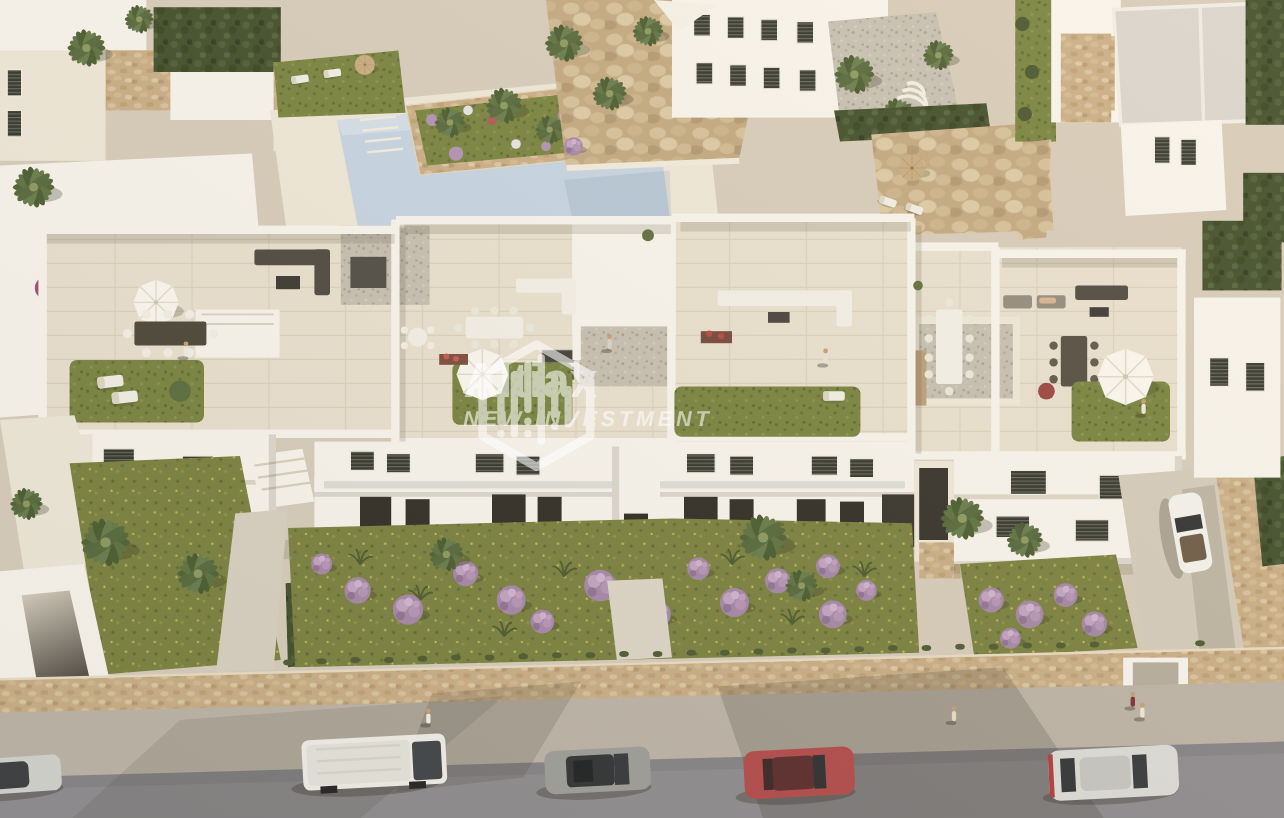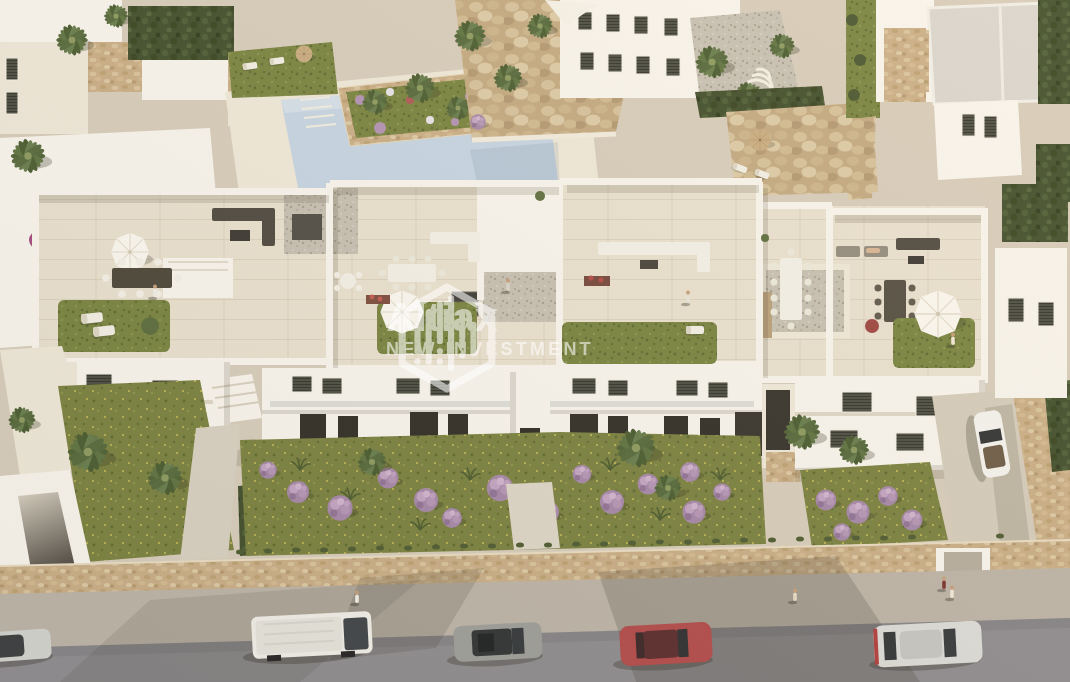--- a/index.html
+++ b/index.html
@@ -20,21 +20,21 @@
   .hg {fill:url(#pHedge)}
   .tv {fill:url(#pTrav)}
   .win{fill:url(#pShutter);stroke:#f3efe4;stroke-width:1}
   
   .watermark{position:absolute;left:394px;top:283px;display:flex;align-items:flex-start;
              opacity:.58;color:#fff;pointer-events:none;z-index:5;}
   .wm-icon{width:106px;height:110px;flex:none;}
   .wm-text{margin-left:-8px;padding-top:16px;}
   .wm-brand{font-weight:bold;font-size:41px;line-height:.88;letter-spacing:0;}
   .wm-tagline{font-weight:bold;font-size:18px;line-height:1;letter-spacing:3.2px;
-              margin-top:5px;white-space:nowrap;}
+              margin-top:5px;white-space:nowrap;font-style:italic;}
 </style>
 </head>
 <body>
 
 <div class="stage">
 <svg width="1070" height="682" viewBox="0 0 1070 682" xmlns="http://www.w3.org/2000/svg">
 <defs>
   <pattern id="pLawn" width="14" height="14" patternUnits="userSpaceOnUse">
           <rect width="14" height="14" fill="#77833f"></rect>
           <circle cx="3" cy="4" r="1.4" fill="#5d692f"></circle>

